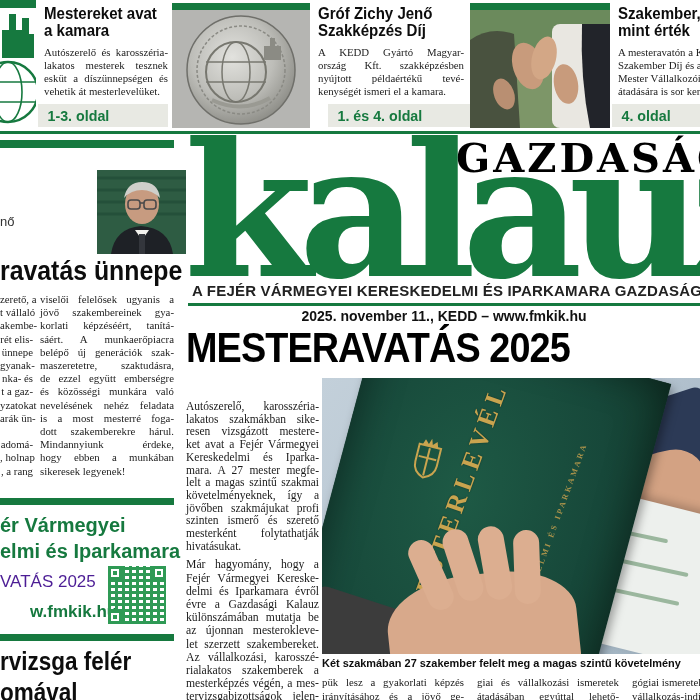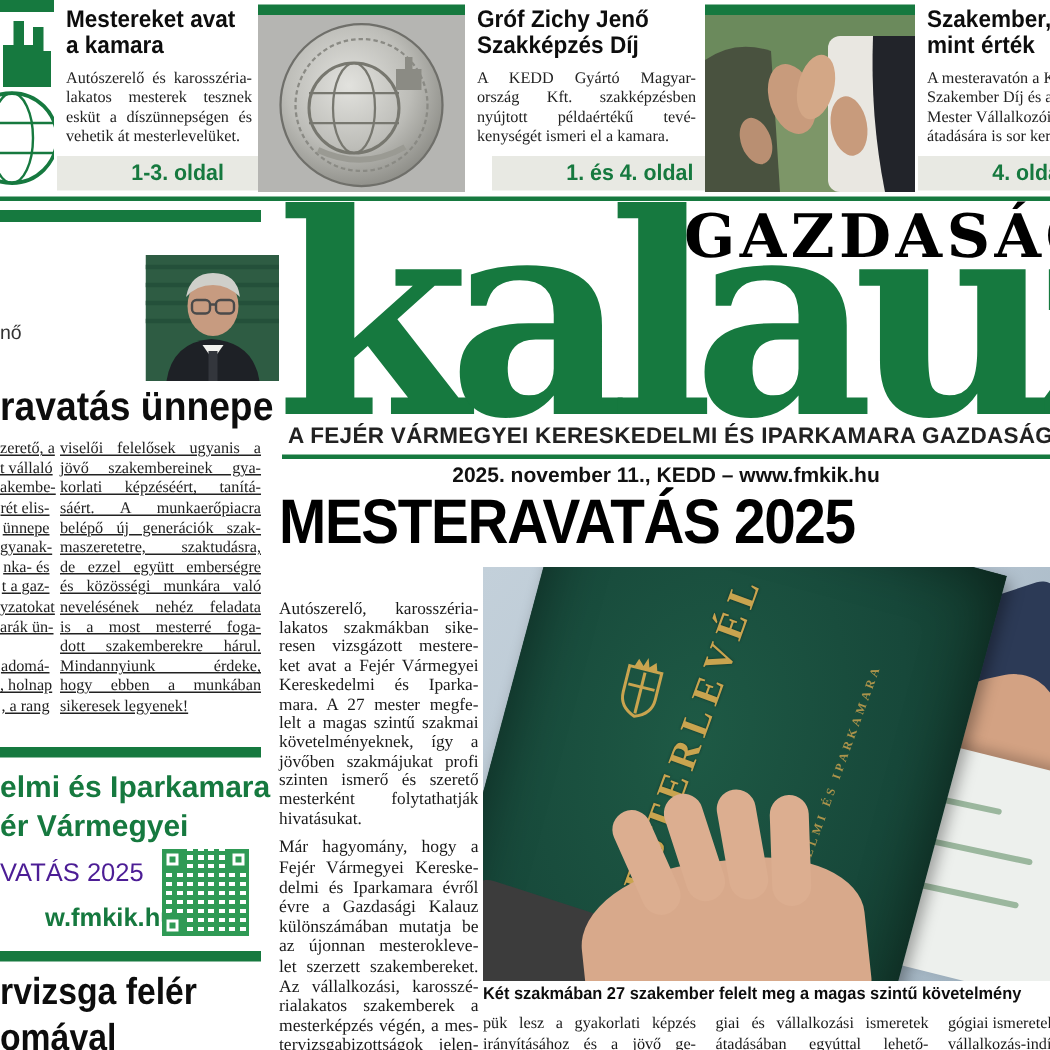--- a/index.html
+++ b/index.html
@@ -8,42 +8,42 @@
   .abs{position:absolute;}
   .green{background:#16793f;}
 
   
   .teaser-title{font-weight:700;font-size:16px;line-height:16.5px;color:#0d0d0d;
                 transform:scaleX(.94);transform-origin:left top;}
   .teaser-body{margin-top:7px;font-family:"Liberation Serif",serif;font-size:10.8px;color:#222;}
   .teaser-body .tline{line-height:13px;text-align:justify;text-align-last:justify;}
   .teaser-body .tline-last{text-align-last:left;}
   .t3 .tline{text-align:left;text-align-last:left;white-space:nowrap;}
-  .teaser-foot{background:#e8e9e3;height:23px;display:flex;align-items:center;padding-left:40px;}
+  .teaser-foot{background:#e8e9e3;height:23px;display:flex;align-items:center;}
   .teaser-foot span{color:#16793f;font-weight:700;font-size:15px;padding-left:10px;
                     transform:scaleX(.95);transform-origin:left center;}
   .img-bar{height:7px;background:#16793f;}
   .rule-top{left:0;top:131px;width:700px;height:3px;background:#16793f;}
 
   
   .kicker{left:456px;top:134px;font-family:"DejaVu Serif",serif;font-weight:700;
           font-size:40px;letter-spacing:3px;color:#000;white-space:nowrap;}
   .kalauz{left:184px;top:118px;font-family:"DejaVu Serif",serif;font-weight:700;
           font-size:186px;line-height:1;letter-spacing:-14px;color:#16793f;white-space:nowrap;}
   .subtitle{left:192px;top:282px;width:508px;overflow:hidden;font-weight:700;
             font-size:15px;letter-spacing:.2px;color:#222;white-space:nowrap;}
   .rule-mast{left:188px;top:303px;width:512px;height:3px;background:#16793f;}
   .dateline{left:188px;top:308px;width:512px;text-align:center;font-weight:600;font-size:14px;color:#111;}
 
   
   .sb-strip{left:0;top:140px;width:174px;height:8px;}
   .sb-byline{left:0;top:214px;font-size:13px;color:#333;}
   .sb-headline{left:0;top:256px;font-weight:800;font-size:27px;color:#0d0d0d;
                transform:scaleX(.92);transform-origin:left top;white-space:nowrap;}
-  .sb-col{font-family:"Liberation Serif",serif;font-size:10.8px;color:#222;text-decoration:underline;}
+  .sb-col{font-family:"Liberation Serif",serif;font-size:10.8px;color:#222;}
   .sb-col .tline{line-height:13.2px;}
   .sb-col1{left:0;top:293px;width:33px;}
   .sb-col1 .tline{text-align:right;text-align-last:right;white-space:nowrap;}
   .sb-col1 .tline-empty{height:13.2px;}
   .sb-col2{left:40px;top:293px;width:134px;}
   .sb-col2 .tline{text-align:justify;text-align-last:justify;}
   .sb-col2 .tline-last{text-align-last:left;}
   .sb-bar2{left:0;top:498px;width:174px;height:7px;}
   .sb-org{left:0;top:512px;font-weight:700;font-size:20px;line-height:26px;color:#16793f;white-space:nowrap;}
   .sb-promo{left:0;top:572px;font-weight:400;font-size:17px;color:#4c1d95;white-space:nowrap;}
@@ -264,22 +264,22 @@
       <div class="tline">nevelésének nehéz feladata</div>
       <div class="tline">is a most mesterré foga-</div>
       <div class="tline">dott szakemberekre hárul.</div>
       <div class="tline">Mindannyiunk érdeke,</div>
       <div class="tline">hogy ebben a munkában</div>
       <div class="tline tline-last">sikeresek legyenek!</div>
     </div>
 
   <div class="abs sb-bar2 green"></div>
   <div class="abs sb-org">
+      <div class="tline">ér Vármegyei</div>
       <div class="tline tline-last">elmi és Iparkamara</div>
-      <div class="tline">ér Vármegyei</div>
     </div>
   <div class="abs sb-promo">VATÁS 2025</div>
   <div class="abs sb-url">w.fmkik.hu</div>
 
   <div class="abs qr">
     <span class="finder f-tl">
         <i></i>
       </span>
       <span class="finder f-tr">
         <i></i>

